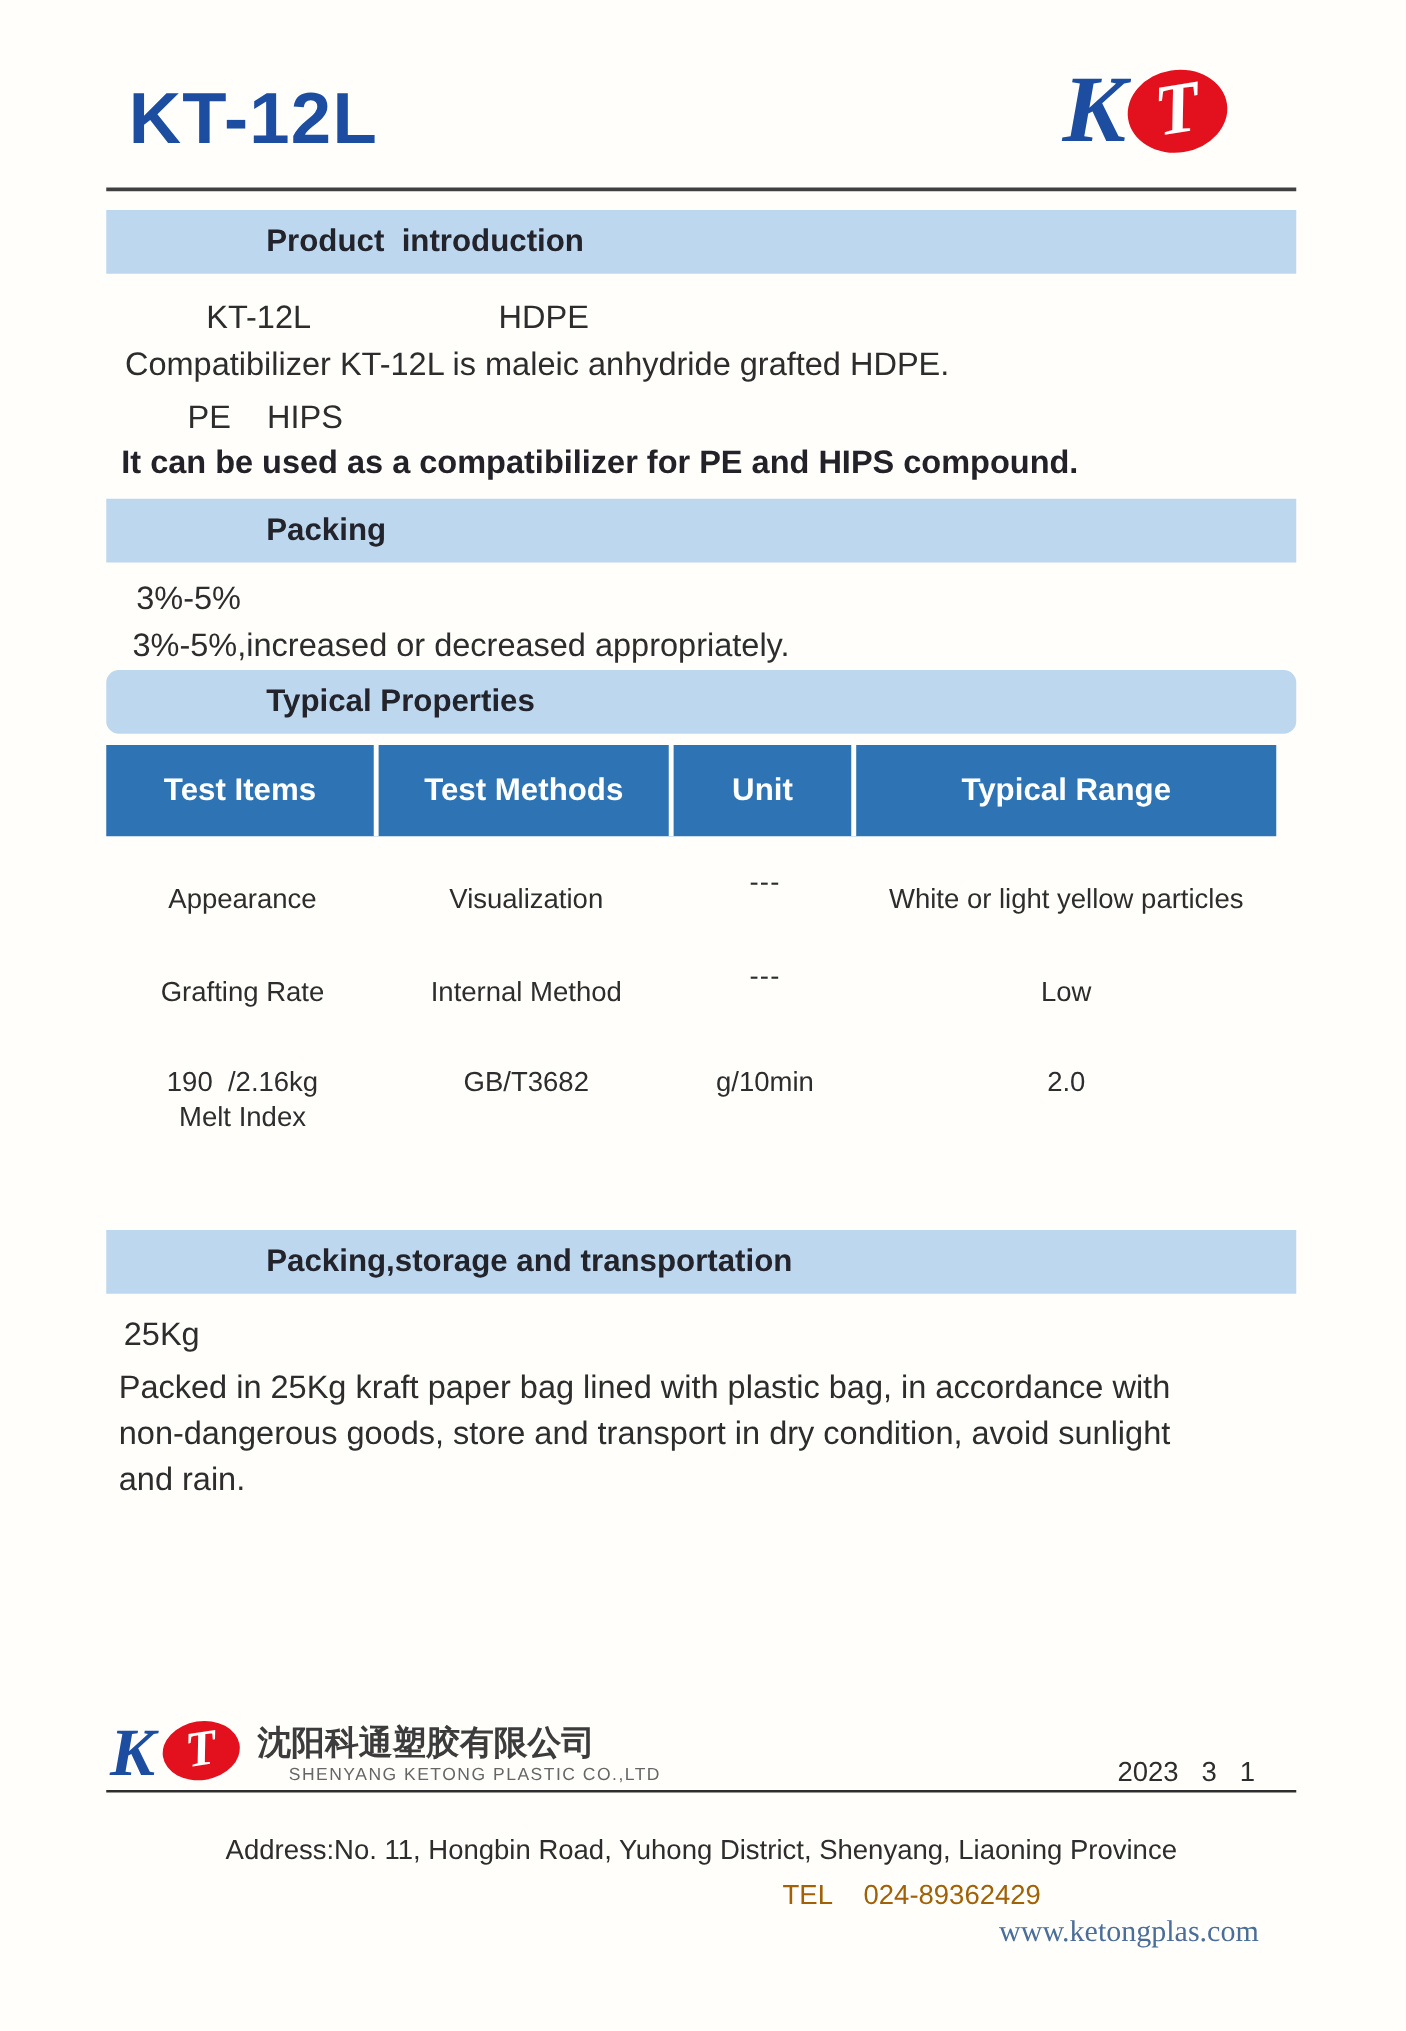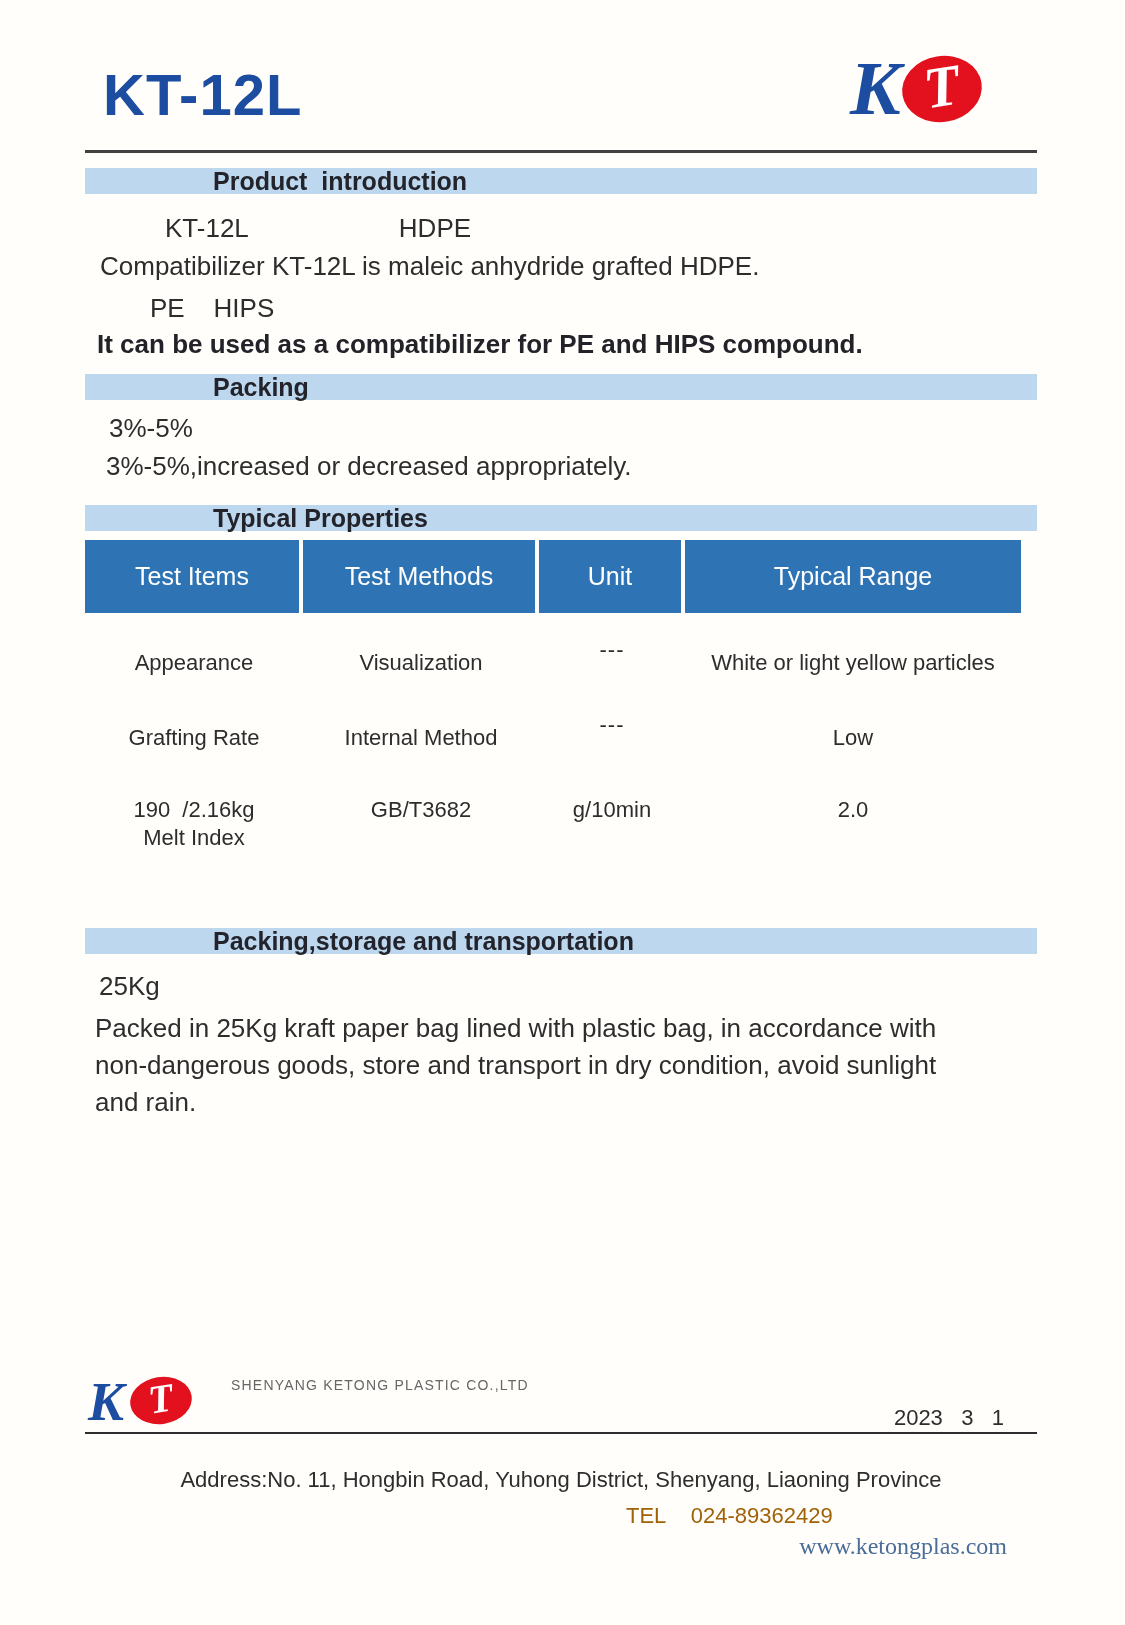--- a/index.html
+++ b/index.html
@@ -15,42 +15,42 @@
            font-weight:bold; color:#1c4da0; letter-spacing:1px; }
   .logo { position:absolute; right:55px; top:52px; width:132px; height:76px; }
   .logo-ellipse { position:absolute; right:0; top:4px; width:80px; height:66px; background:#e3101e;
                   border-radius:50%; transform:rotate(-9deg); display:flex; align-items:center; justify-content:center; }
   .logo-t { font-family:"Liberation Serif", serif; font-style:italic; font-weight:bold;
             font-size:58px; color:#ffffff; margin-top:-6px; }
   .logo-k { position:absolute; left:0; top:-2px; z-index:2; font-family:"Liberation Serif", serif;
             font-style:italic; font-weight:bold; font-size:76px; line-height:1; color:#1c4da0; }
 
   
-  .banner { height:26px; background:#bdd7ee; display:flex; align-items:center;
+  .banner { height:51px; background:#bdd7ee; display:flex; align-items:center;
             padding-left:128px; box-sizing:border-box; font-size:25px; font-weight:bold; color:#23232b; }
   .banner-intro { margin-top:15px; }
   .banner-app   { margin-top:12px; }
   .banner-dos   { margin-top:16px; }
-  .banner-props { margin-top:25px; }
+  .banner-props { margin-top:6px;border-radius:10px; }
   .banner-pack  { margin-top:12px; }
 
   p { margin:0; font-size:26px; line-height:28px; color:#2d2d2d; }
   .p-intro1 { margin-top:20px; padding-left:80px; }
   .p-intro1 .gap2 { margin-left:150px; }
   .p-intro2 { margin-top:10px; padding-left:15px; }
   .p-pehips { margin-top:14px; padding-left:65px; }
   .p-bold   { margin-top:8px;  padding-left:12px; font-weight:bold; color:#222228; }
   .p-dos1   { margin-top:14px; padding-left:24px; }
   .p-dos2   { margin-top:10px; padding-left:21px; }
   .p-25kg   { margin-top:18px; padding-left:14px; }
   .p-packed { margin-top:10px; padding-left:10px; max-width:872px; line-height:37px; }
 
   
   .props-table { margin-top:9px; width:936px; border-collapse:separate; border-spacing:0; table-layout:fixed; }
-  .props-table th { background:#2e74b5; color:#ffffff; font-size:25px; font-weight:normal;
+  .props-table th { background:#2e74b5; color:#ffffff; font-size:25px; font-weight:bold;
                     height:73px; text-align:center; vertical-align:middle; padding:0;margin-top:12px; }
   .props-table th.sep { border-right:4px solid #fffefb; }
   .props-table td { text-align:center; font-size:22px; color:#2d2d2d; padding:0; vertical-align:middle; line-height:28px; }
   tr.r1 td { height:100px; }
   tr.r2 td { height:50px; }
   tr.r3 td { height:120px; vertical-align:top; padding-top:33px; }
   tr.r4 td { height:43px; }
   .dash { position:relative; top:-13px; letter-spacing:1px; }
 
   
@@ -156,20 +156,21 @@
 
   <div class="footer">
     <div class="footer-brand">
       <div class="logo-sm">
         <span class="logo-ellipse">
             <span class="logo-t">T</span>
           </span>
         <span class="logo-k">K</span>
       </div>
       <div class="company">
+        <div class="company-cn">沈阳科通塑胶有限公司</div>
         <div class="company-en">SHENYANG KETONG PLASTIC CO.,LTD</div>
       </div>
       <div class="date">2023&nbsp;&nbsp;&nbsp;3&nbsp;&nbsp;&nbsp;1</div>
     </div>
     <div class="footer-rule"></div>
     <div class="address">Address:No. 11, Hongbin Road, Yuhong District, Shenyang, Liaoning Province</div>
     <div class="tel">TEL&nbsp;&nbsp;&nbsp;&nbsp;024-89362429</div>
     <div class="website">www.ketongplas.com</div>
   </div>
 </div>

